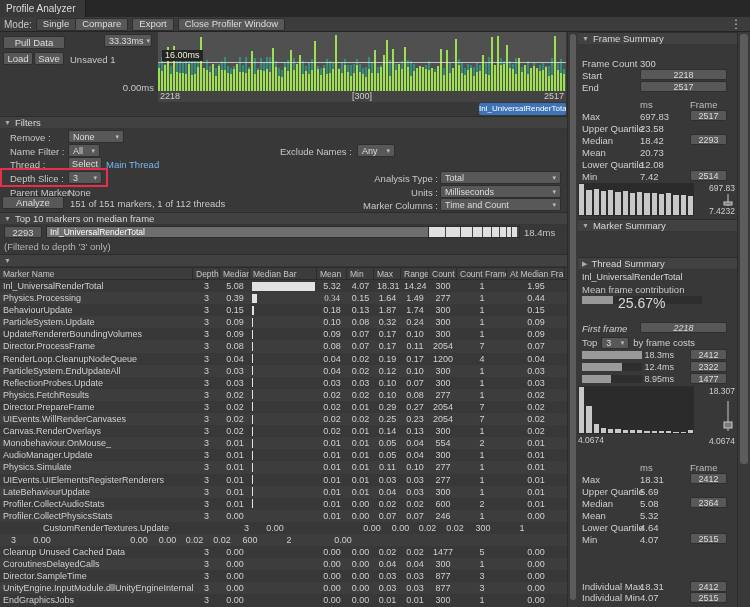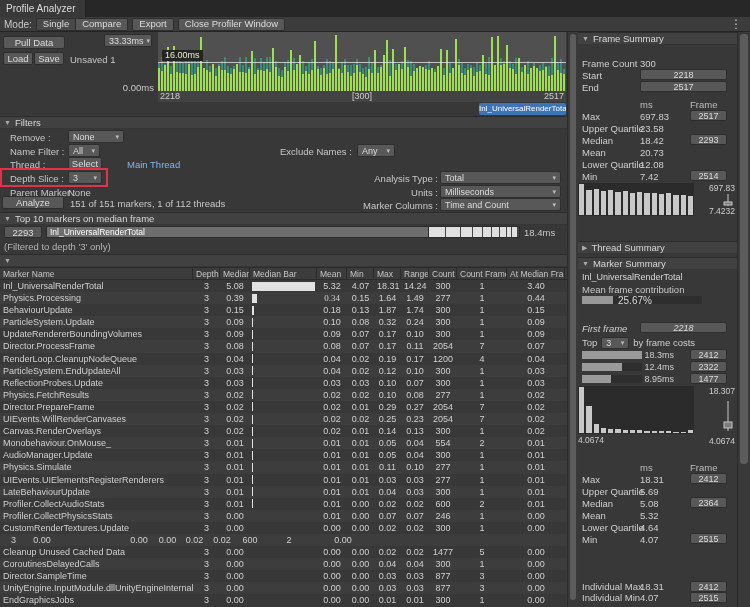--- a/index.html
+++ b/index.html
@@ -30,21 +30,21 @@
   .layer.teal i{background:#35907b;}
   .layer.green i{background:#9ce04f;}
   .medline{position:absolute;left:0;right:0;bottom:48%;border-top:1px solid rgba(235,235,235,.75);}
   .medlabel{position:absolute;left:4px;bottom:calc(48% + 2px);background:#242424;color:#eeeccc;font-size:9px;padding:0 3px;line-height:11px;}
   .axis{position:absolute;left:158px;top:59px;width:408px;height:11px;background:#434343;font-size:9px;color:#cfcfcf;}
   .axis span{position:absolute;top:0;}
   .badge{position:absolute;left:479px;top:71px;width:87px;height:12px;background:#3d74b8;color:#fff;font-size:8px;text-align:center;line-height:12px;border-radius:2px;overflow:hidden;white-space:nowrap;}
   .fold{position:absolute;left:0;width:567px;height:13px;background:#414141;border-top:1px solid #2c2c2c;border-bottom:1px solid #363636;display:flex;align-items:center;padding-left:4px;font-size:9.5px;color:#d8d8d8;}
   .tri{font-size:7px;color:#aaa;margin-right:4px;}
   .redbox{position:absolute;border:2px solid #e5304c;pointer-events:none;}
-  .blue{color:#7ab8f5;margin-left:21px;}
+  .blue{color:#7ab8f5;}
   .t10bar{position:absolute;left:46px;top:0;width:474px;height:12px;background:#454545;border:1px solid #2c2c2c;display:flex;align-items:stretch;overflow:hidden;}
   .t10main{flex:none;background:#6e6e6e;color:#fff;font-size:8.5px;line-height:10px;padding-left:3px;white-space:nowrap;overflow:hidden;border-right:1px solid #2c2c2c;}
   .t10bar i{flex:none;display:block;background:#e0e0e0;margin-right:1px;}
   .thead{position:absolute;left:0;top:235px;width:567px;height:13px;background:#3c3c3c;border-top:1px solid #2b2b2b;border-bottom:1px solid #2b2b2b;display:flex;}
   .hc{flex:none;border-right:1px solid #2b2b2b;padding:1px 3px;font-size:8.5px;color:#c6c6c6;white-space:nowrap;overflow:hidden;}
   .tbody{position:absolute;left:0;top:248px;width:567px;height:327px;overflow:hidden;}
   .trow{display:flex;height:12.1px;font-size:9px;color:#d0d0d0;}
   .trow.alt{background:#3d3d3d;}
   .cell{flex:none;padding:1px 3px;white-space:nowrap;overflow:hidden;}
   .cell.num{text-align:center;}
@@ -61,21 +61,21 @@
   .hist i{flex:1;background:#c8c8c8;display:block;}
   .histside{width:43px;display:flex;flex-direction:column;align-items:flex-end;justify-content:space-between;font-size:8.5px;color:#cfcfcf;padding:0 2px;}
   .histblock2{display:flex;height:60px;margin-top:1px;}
   .histcol{width:116px;display:flex;flex-direction:column;}
   .hist2{height:48px;width:116px;}
   .hmin2{font-size:8.5px;color:#cfcfcf;margin-top:1px;}
   .mname{height:12px;margin-top:2px;padding-left:4px;font-size:9px;color:#d8d8d8;white-space:nowrap;overflow:hidden;}
   .contriblabel{height:10px;padding-left:4px;font-size:9.5px;color:#c8c8c8;}
   .contribbar{position:relative;margin:2px 0 0 4px;width:120px;height:8px;background:#2e2e2e;}
   .contribfill{height:100%;background:#989898;}
-  .contribtext{position:absolute;left:36px;top:-1px;font-size:10px;color:#d8d8d8;}
+  .contribtext{position:absolute;left:36px;top:-1px;font-size:14px;color:#d8d8d8;}
   .toprow{display:flex;align-items:center;height:13px;margin-top:2px;padding-left:4px;font-size:9.5px;gap:4px;color:#cfcfcf;}
   .mini-dd{position:static;width:28px;height:12px;}
   .tftrack{position:absolute;left:4px;top:2px;width:60px;height:8px;background:#2e2e2e;}
   .tftrack i{display:block;height:100%;background:#9a9a9a;}
   .tfms{position:absolute;left:64px;width:32px;text-align:right;font-size:9px;}
   .boxplot line{stroke:#c8c8c8;stroke-width:1;}
   .boxplot rect{stroke:#c8c8c8;fill:#7a7a7a;stroke-width:1;}
 </style>
 </head>
 <body>
@@ -493,21 +493,21 @@
         <div class="cell num" style="width: 30px;">5.08</div>
         <div class="barcell" style="width: 67px;">
           <div class="barfill" style="width: 100%;"></div>
         </div>
         <div class="cell num" style="width: 30px;">5.32</div>
         <div class="cell num" style="width: 27px;">4.07</div>
         <div class="cell num" style="width: 27px;">18.31</div>
         <div class="cell num" style="width: 28px;">14.24</div>
         <div class="cell num" style="width: 28px;">300</div>
         <div class="cell num" style="width: 50px;">1</div>
-        <div class="cell num" style="width: 58px;">3.40</div>
+        <div class="cell num" style="width: 58px;">1.95</div>
       </div>
       <div class="trow alt">
         <div class="cell" style="width: 193px;">Physics.Processing</div>
         <div class="cell num" style="width: 27px;">3</div>
         <div class="cell num" style="width: 30px;">0.39</div>
         <div class="barcell" style="width: 67px;">
           <div class="barfill" style="width: 7.7%;"></div>
         </div>
         <div class="cell num" style="width: 30px; font-family: Liberation Serif, serif;">0.34</div>
         <div class="cell num" style="width: 27px;">0.15</div>
@@ -781,21 +781,21 @@
         </div>
         <div class="cell num" style="width: 30px;">0.01</div>
         <div class="cell num" style="width: 27px;">0.00</div>
         <div class="cell num" style="width: 27px;">0.07</div>
         <div class="cell num" style="width: 28px;">0.07</div>
         <div class="cell num" style="width: 28px;">246</div>
         <div class="cell num" style="width: 50px;">1</div>
         <div class="cell num" style="width: 58px;">0.00</div>
       </div>
       <div class="trow">
-        <div class="cell" style="width: 193px;">CustomRenderTextures.Update</div>
+        <div class="cell" style="width: 193px; margin-left: 40px;">CustomRenderTextures.Update</div>
         <div class="cell num" style="width: 27px;">3</div>
         <div class="cell num" style="width: 30px;">0.00</div>
         <div class="barcell" style="width: 67px;">
           <div class="barfill" style="width: 0%;"></div>
         </div>
         <div class="cell num" style="width: 30px;">0.00</div>
         <div class="cell num" style="width: 27px;">0.00</div>
         <div class="cell num" style="width: 27px;">0.02</div>
         <div class="cell num" style="width: 28px;">0.02</div>
         <div class="cell num" style="width: 28px;">300</div>
@@ -976,28 +976,28 @@
     <div class="histside">
       <span>697.83</span>
       <svg class="boxplot" width="14" height="12" viewBox="0 0 14 12">
         <line x1="7" y1="0" x2="7" y2="12"></line>
           <rect x="3" y="8" width="8" height="3"></rect>
       </svg>
       <span>7.4232</span>
     </div>
   </div>
 
+  <div class="rfold" style="margin-top:3px;">
+    <span class="tri">▼</span>
+    <span>Marker Summary</span>
+  </div>
+
   <div class="rfold" style="margin-top:25px;">
     <span class="tri">▶</span>
     <span>Thread Summary</span>
-  </div>
-
-  <div class="rfold" style="margin-top:3px;">
-    <span class="tri">▼</span>
-    <span>Marker Summary</span>
   </div>
 
   <div class="mname">Inl_UniversalRenderTotal</div>
   <div class="contriblabel">Mean frame contribution</div>
   <div class="contribbar">
     <div class="contribfill" style="width: 25.67%;"></div>
     <span class="contribtext">25.67%</span>
   </div>
 
   <div class="rrow" style="margin-top:18px;font-style:italic;">

